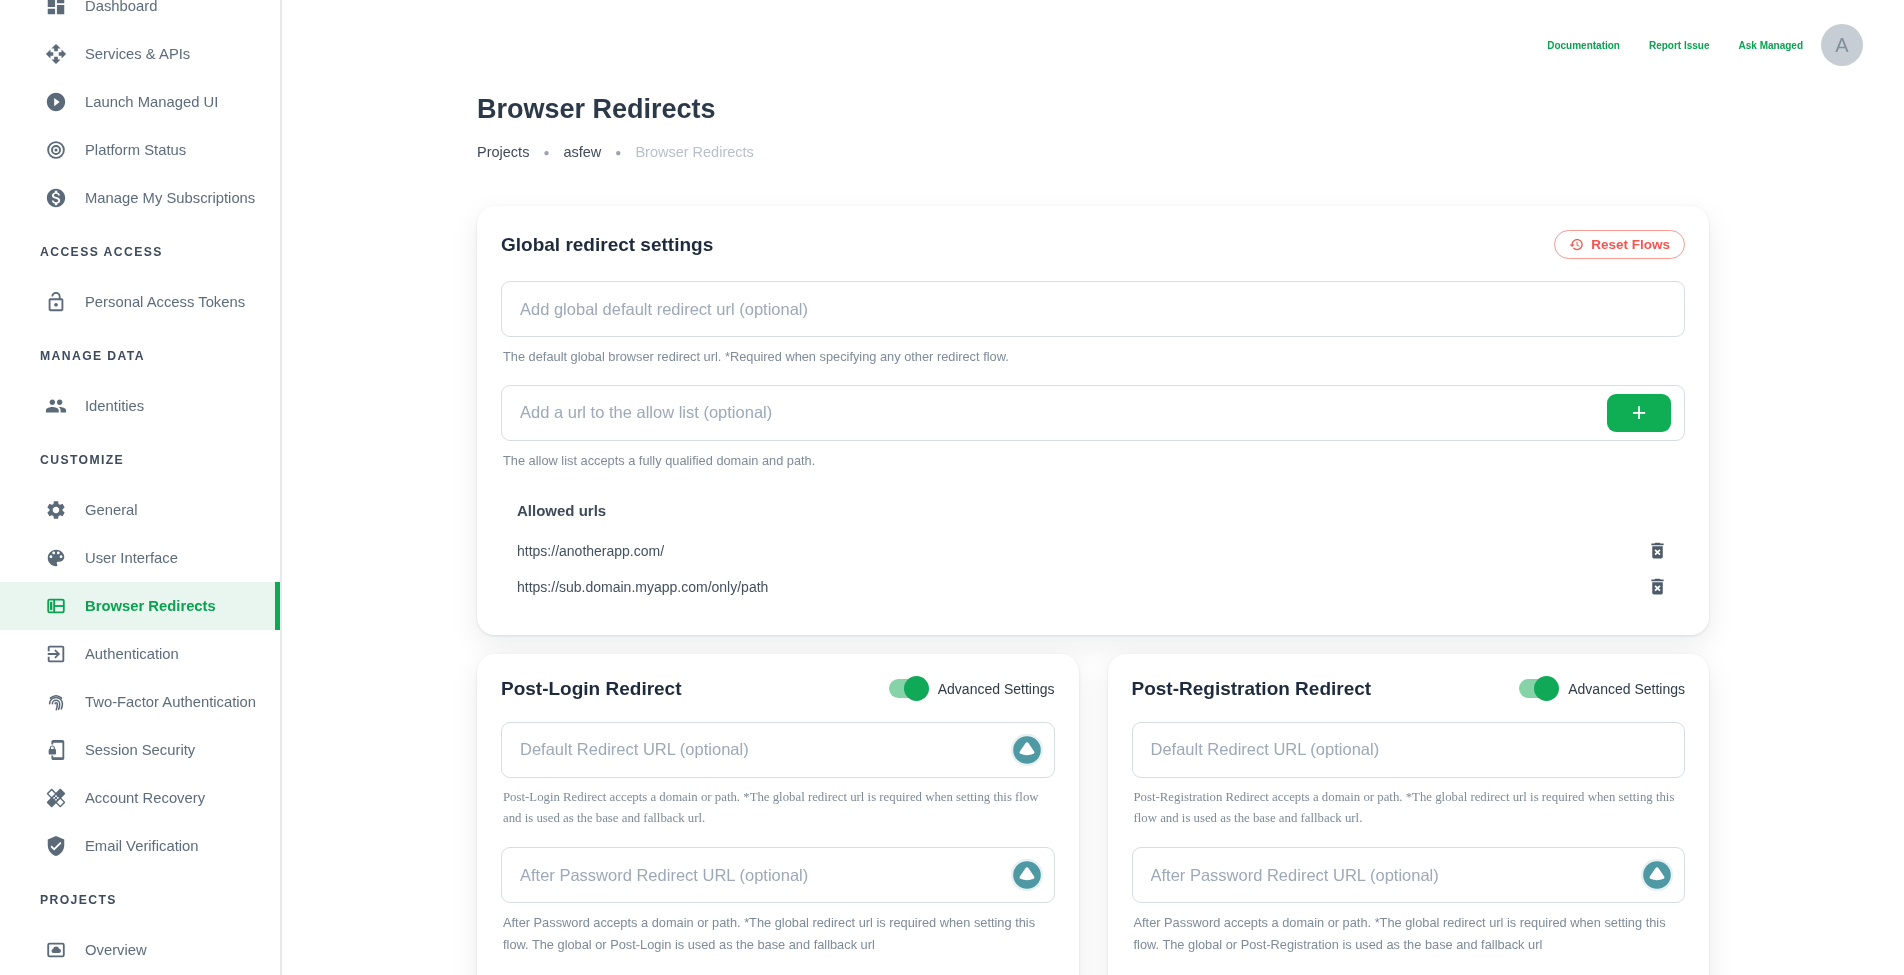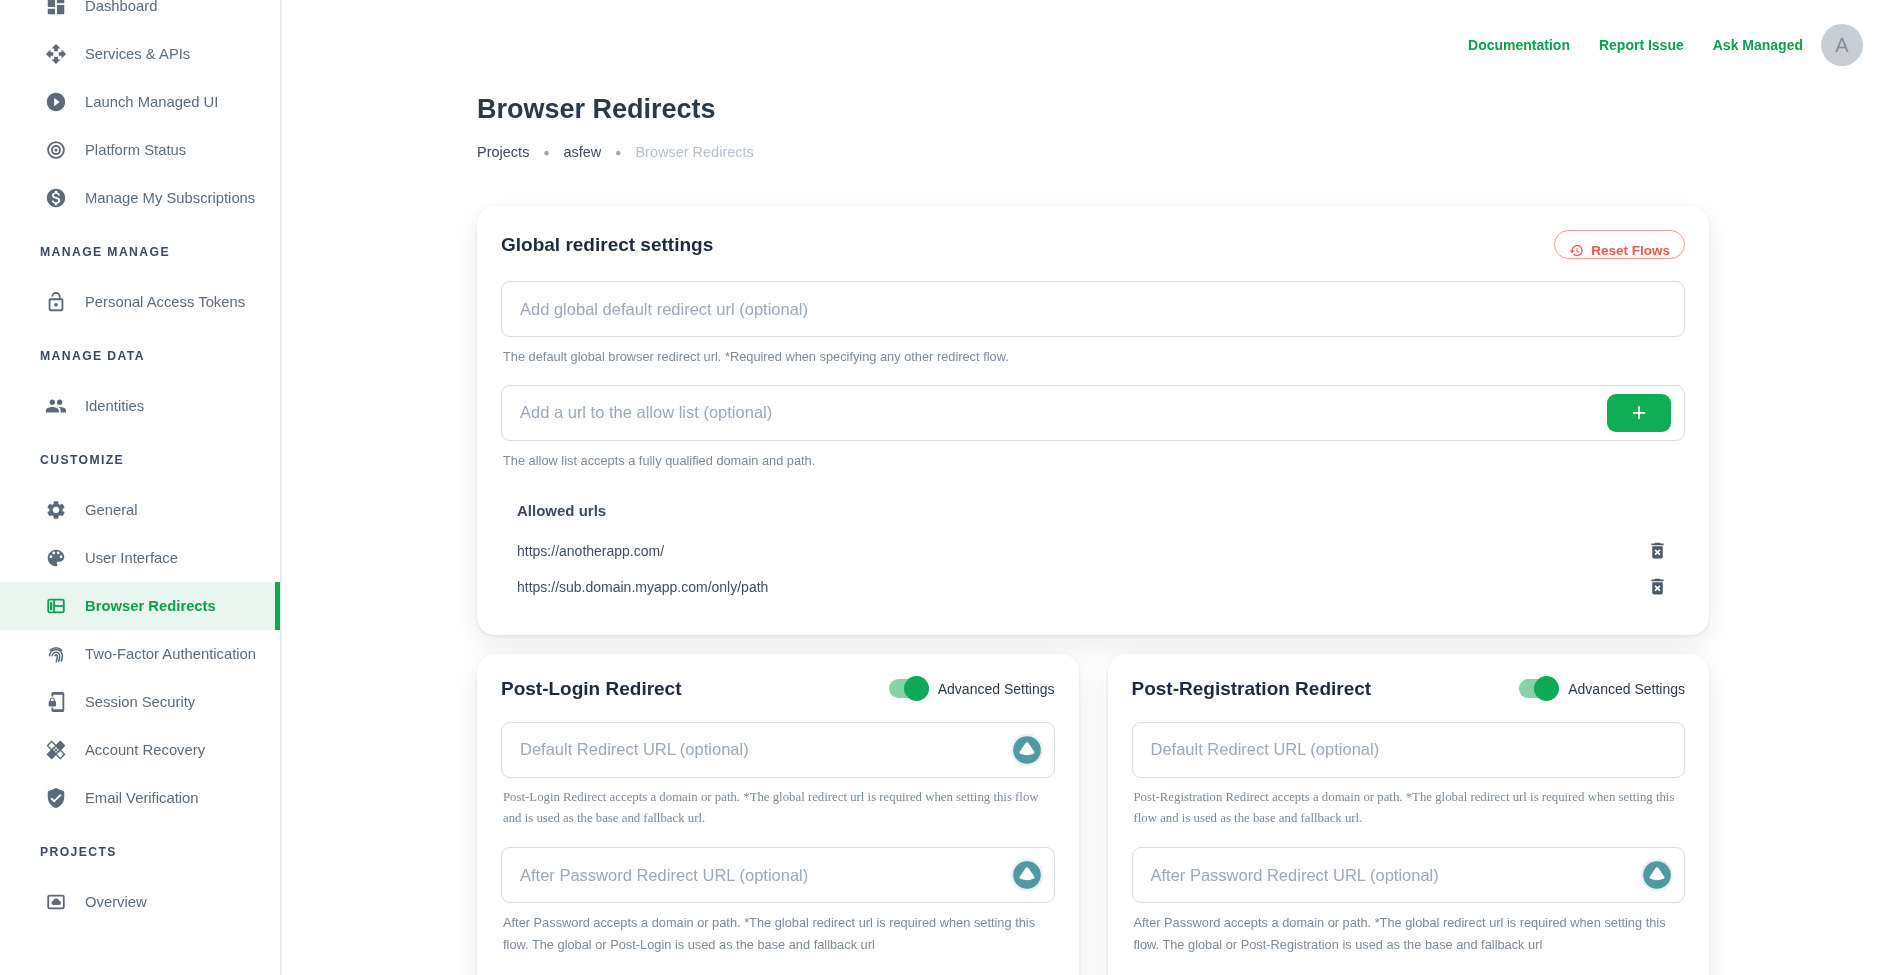--- a/index.html
+++ b/index.html
@@ -24,39 +24,39 @@
     padding-left:40px; font-size:12.2px; font-weight:700; letter-spacing:1.4px;
     color:#3e4b5c; }
   .ic { fill:#5a6a79; }
   .nav-item.active .ic { fill:#0aa150; }
   .ic-stroke { stroke:#5a6a79; fill:none; stroke-width:2; }
   .nav-item.active .ic-stroke { stroke:#0aa150; }
 
   
   .main { flex:1; position:relative; height:975px; overflow:hidden; }
   .topbar { position:absolute; top:24px; right:41px; display:flex; align-items:center; }
-  .top-link { color:#0aa150; font-weight:700; font-size:14px; margin-left:29px;
+  .top-link { color:#0aa150; font-weight:700; font-size:10px; margin-left:29px;
     text-decoration:none; cursor:pointer; }
   .avatar { width:42px; height:42px; border-radius:50%; background:#c6cdd5; color:#848f9b;
     display:flex; align-items:center; justify-content:center; font-size:20px; margin-left:18px;
     cursor:pointer; }
 
   .content { width:1232px; margin-left:195px; padding-top:94px; }
   h1.page-title { font-size:27px; font-weight:700; color:#2c3949; margin-bottom:19px; }
   .breadcrumb { display:flex; align-items:center; font-size:14.5px; margin-bottom:46px; }
   .crumb { color:#3f4b5a; cursor:pointer; }
   .crumb.current { color:#b8c0ca; cursor:default; }
   .crumb-sep { color:#9aa3ae; font-size:10px; margin:0 14px; }
 
   .card { background:#fff; border-radius:18px; padding:24px 24px 28px;
     box-shadow:0 1px 3px rgba(16,24,40,.10), 0 10px 30px rgba(16,24,40,.08); }
   .card-head { display:flex; align-items:center; justify-content:space-between; margin-bottom:22px; }
   .card-title { font-size:19px; font-weight:700; color:#1e2b3c; }
 
-  .btn-reset { display:flex; align-items:flex-end; gap:7px; height:29px; padding:0 14px;
+  .btn-reset { display:flex; align-items:center; gap:7px; height:29px; padding:0 14px;
     border:1px solid #f89992; border-radius:15px; background:#fff; color:#f4554d;
     font-size:13.5px; font-weight:700; cursor:pointer; font-family:inherit; }
   .btn-reset svg { width:15px; height:15px; fill:#f4554d; }
 
   .field input { width:100%; height:56px; border:1px solid #d8dde3; border-radius:9px;
     padding:0 18px; font-size:16.5px; color:#a16207; font-family:inherit; outline:none; background:#fff; }
   .field input::placeholder { color:#9da9b7; }
   .field { position:relative; }
   .helper { font-size:12.8px; color:#7e8b99; line-height:1.7; margin:9px 2px 0; }
 
@@ -132,21 +132,21 @@
 
     <div class="nav-item">
       <span class="nav-icon">
         <svg viewBox="0 0 24 24">
             <path class="ic" d="M12 2C6.48 2 2 6.48 2 12s4.48 10 10 10 10-4.48 10-10S17.52 2 12 2zm1.41 16.09V20h-2.67v-1.93c-1.71-.36-3.16-1.46-3.27-3.4h1.96c.1 1.05.82 1.87 2.65 1.87 1.96 0 2.4-.98 2.4-1.59 0-.83-.44-1.61-2.67-2.14-2.48-.6-4.18-1.62-4.18-3.67 0-1.72 1.39-2.84 3.11-3.21V4h2.67v1.95c1.86.45 2.79 1.86 2.85 3.39H14.3c-.05-1.11-.64-1.87-2.22-1.87-1.5 0-2.4.68-2.4 1.64 0 .84.65 1.39 2.67 1.91s4.18 1.39 4.18 3.91c-.01 1.83-1.38 2.83-3.12 3.16z"></path>
           </svg>
       </span>
       <span class="nav-label">Manage My Subscriptions</span>
     </div>
 
-    <div class="nav-section">MANAGE MANAGE</div>
+    <div class="nav-section">ACCESS ACCESS</div>
 
     <div class="nav-item">
       <span class="nav-icon">
         <svg viewBox="0 0 24 24">
             <path class="ic" d="M12 17c1.1 0 2-.9 2-2s-.9-2-2-2-2 .9-2 2 .9 2 2 2zm6-9h-1V6c0-2.76-2.24-5-5-5S7 3.24 7 6h1.9c0-1.71 1.39-3.1 3.1-3.1 1.71 0 3.1 1.39 3.1 3.1v2H6c-1.1 0-2 .9-2 2v10c0 1.1.9 2 2 2h12c1.1 0 2-.9 2-2V10c0-1.1-.9-2-2-2zm0 12H6V10h12v10z"></path>
           </svg>
       </span>
       <span class="nav-label">Personal Access Tokens</span>
     </div>
 
@@ -186,20 +186,28 @@
         <svg viewBox="0 0 24 24">
           <rect class="ic-stroke" x="3.5" y="5" width="17" height="14" rx="1.5" stroke="#0aa150"></rect>
           <line class="ic-stroke" x1="10" y1="5" x2="10" y2="19" stroke="#0aa150"></line>
           <line class="ic-stroke" x1="10" y1="12" x2="20" y2="12" stroke="#0aa150"></line>
           <rect class="ic" x="5.5" y="7.5" width="2.5" height="9"></rect>
         </svg>
       </span>
       <span class="nav-label">Browser Redirects</span>
     </div>
 
+    <div class="nav-item">
+      <span class="nav-icon">
+        <svg viewBox="0 0 24 24">
+            <path class="ic" d="M10.09 15.59 11.5 17l5-5-5-5-1.41 1.41L12.67 11H3v2h9.67l-2.58 2.59zM19 3H5c-1.11 0-2 .9-2 2v4h2V5h14v14H5v-4H3v4c0 1.1.89 2 2 2h14c1.1 0 2-.9 2-2V5c0-1.1-.9-2-2-2z"></path>
+          </svg>
+      </span>
+      <span class="nav-label">Authentication</span>
+    </div>
 
     <div class="nav-item">
       <span class="nav-icon">
         <svg viewBox="0 0 24 24">
           <g fill="none" stroke="#5a6a79" stroke-width="1.7" stroke-linecap="round" class="fp">
             <path d="M6 7.8C7.6 6.2 9.7 5.2 12 5.2s4.4 1 6 2.6"></path>
             <path d="M5 14a7 7 0 0 1 14 0c0 2-.5 3.9-1.3 5.5"></path>
             <path d="M8 14a4 4 0 0 1 8 0c0 2.2-.4 4.3-1.2 6"></path>
             <path d="M11 14a1.2 1.2 0 0 1 2.4 0c0 2.5-.4 4.7-1.1 6.5"></path>
           </g>

